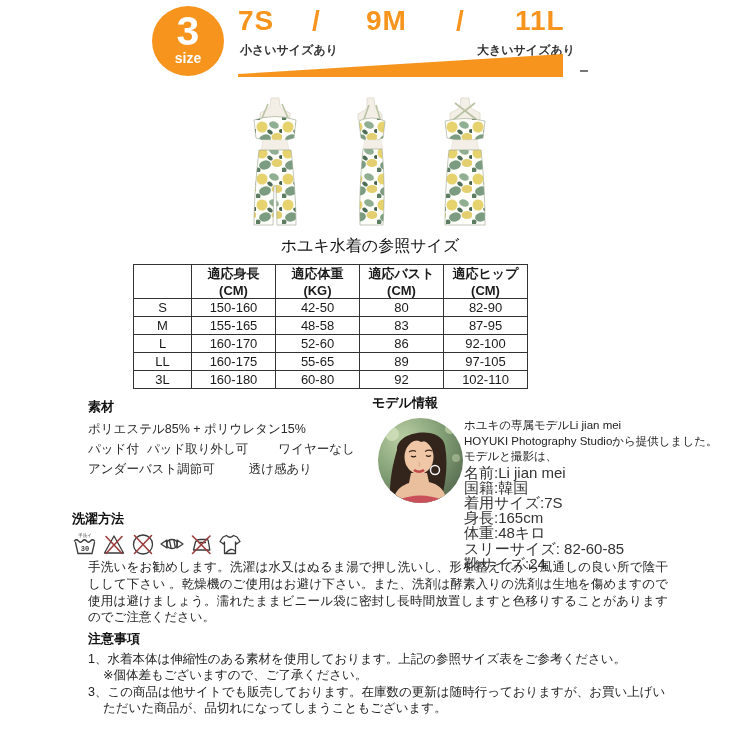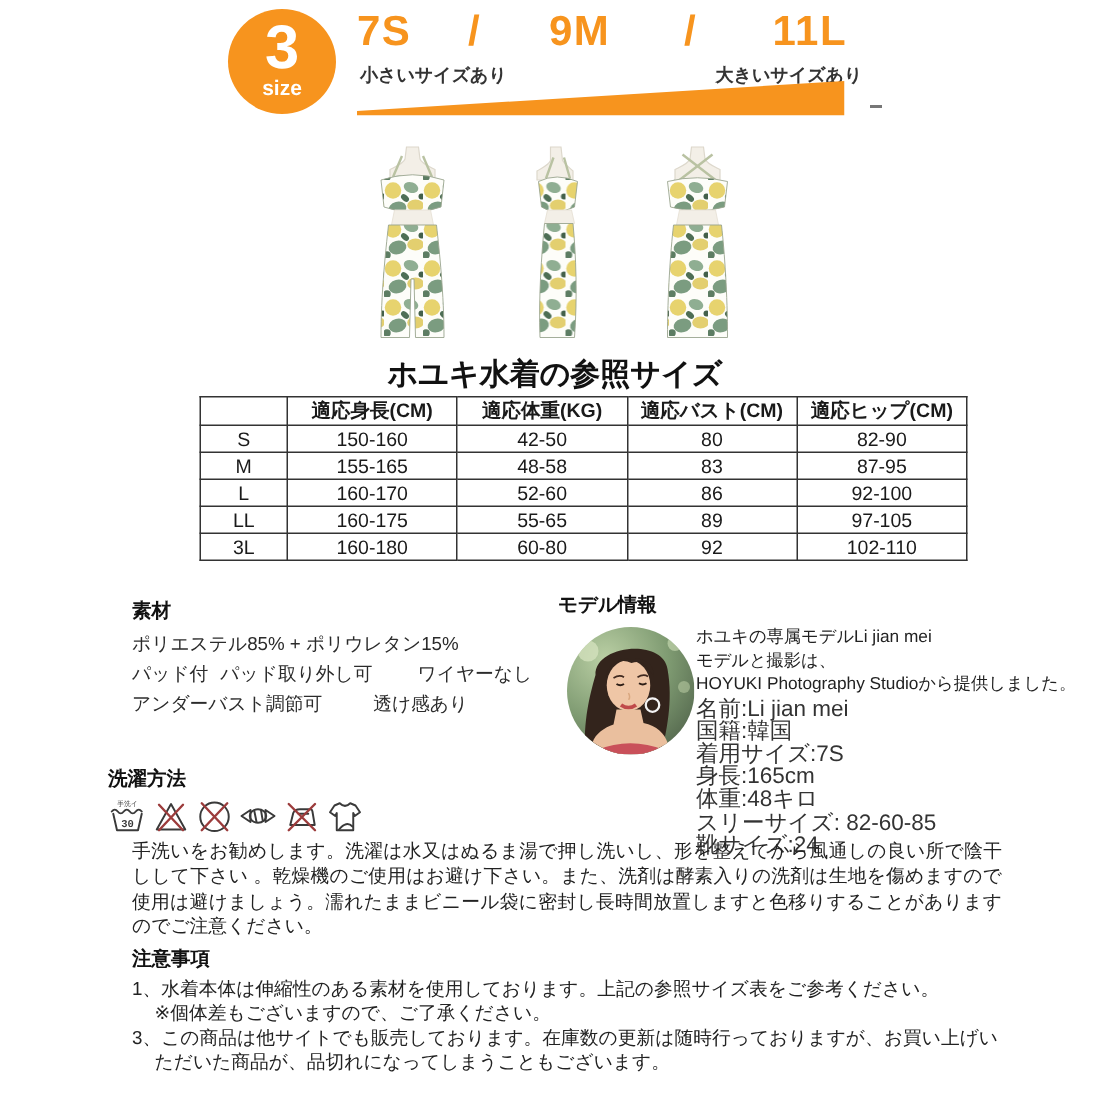--- a/index.html
+++ b/index.html
@@ -19,22 +19,22 @@
   .n0{left:240px;} .n2{left:477px;}
   .wedge{position:absolute; left:238px; top:54px;}
   .stray{position:absolute; left:580px; top:70px; width:8px; height:2px; background:#777;}
 
   
   .figures{position:absolute; left:0; right:0; top:94px; display:flex; justify-content:center; gap:5px;}
   .figures svg{display:block;}
 
   
   .tbl-title{position:absolute; left:0; right:0; top:236px; text-align:center;
-             font-size:20px; font-weight:bold; color:#111;}
-  table.sizes{position:absolute; left:133px; top:264px; width:512px; border-collapse:collapse;
+             font-size:16px; font-weight:normal; color:#111;}
+  table.sizes{position:absolute; left:133px; top:264px; width:395px; border-collapse:collapse;
               font-size:13px; color:#1a1a1a; table-layout:fixed;}
   table.sizes td,table.sizes th{border:1px solid #333; height:18px; text-align:center; padding:0 2px;}
   table.sizes th{font-weight:bold;}
   table.sizes col.c0{width:58px;}
 
   
   .sec-h{font-size:13px; font-weight:bold; color:#111;}
   .material{position:absolute; left:88px; top:397px; width:300px; font-size:12.5px; line-height:20px;}
   .material .sec-h{margin-bottom:2px;}
   .feat{display:inline-block;}
@@ -214,22 +214,22 @@
         <path d="M48,37.5 q2.5,1.6 5,0" stroke="#2c1d15" stroke-width="1.3" fill="none"></path>
         <path d="M41,44 q1.5,3 0,4.5" stroke="#d9a77f" stroke-width="1" fill="none"></path>
         <path d="M36,52 q5,3.5 10,0" stroke="#c04a4a" stroke-width="2.6" fill="none"></path>
         <path d="M33,55 h16 l2,9 c9,2 14,7 16,13 l0,8 h-50 l0,-8 c2,-6 8,-10 14,-12 z" fill="#eabf9e"></path>
         <circle cx="57" cy="52" r="4.5" fill="none" stroke="#f4f4f4" stroke-width="1.5"></circle>
         <path d="M20,82 q22,-9 45,0 l0,3 l-45,0 z" fill="#c9505a"></path>
       </svg>
     </div>
     <div class="model-text">
       <div class="m-intro">ホユキの専属モデルLi jian mei</div>
+      <div class="m-intro">HOYUKI Photography Studioから提供しました。</div>
       <div class="m-intro">モデルと撮影は、</div>
-      <div class="m-intro">HOYUKI Photography Studioから提供しました。</div>
       <div class="m-det">名前:Li jian mei</div>
       <div class="m-det">国籍:韓国</div>
       <div class="m-det">着用サイズ:7S</div>
       <div class="m-det">身長:165cm</div>
       <div class="m-det">体重:48キロ</div>
       <div class="m-det">スリーサイズ: 82-60-85</div>
       <div class="m-det">靴サイズ:24</div>
     </div>
   </div>
 

